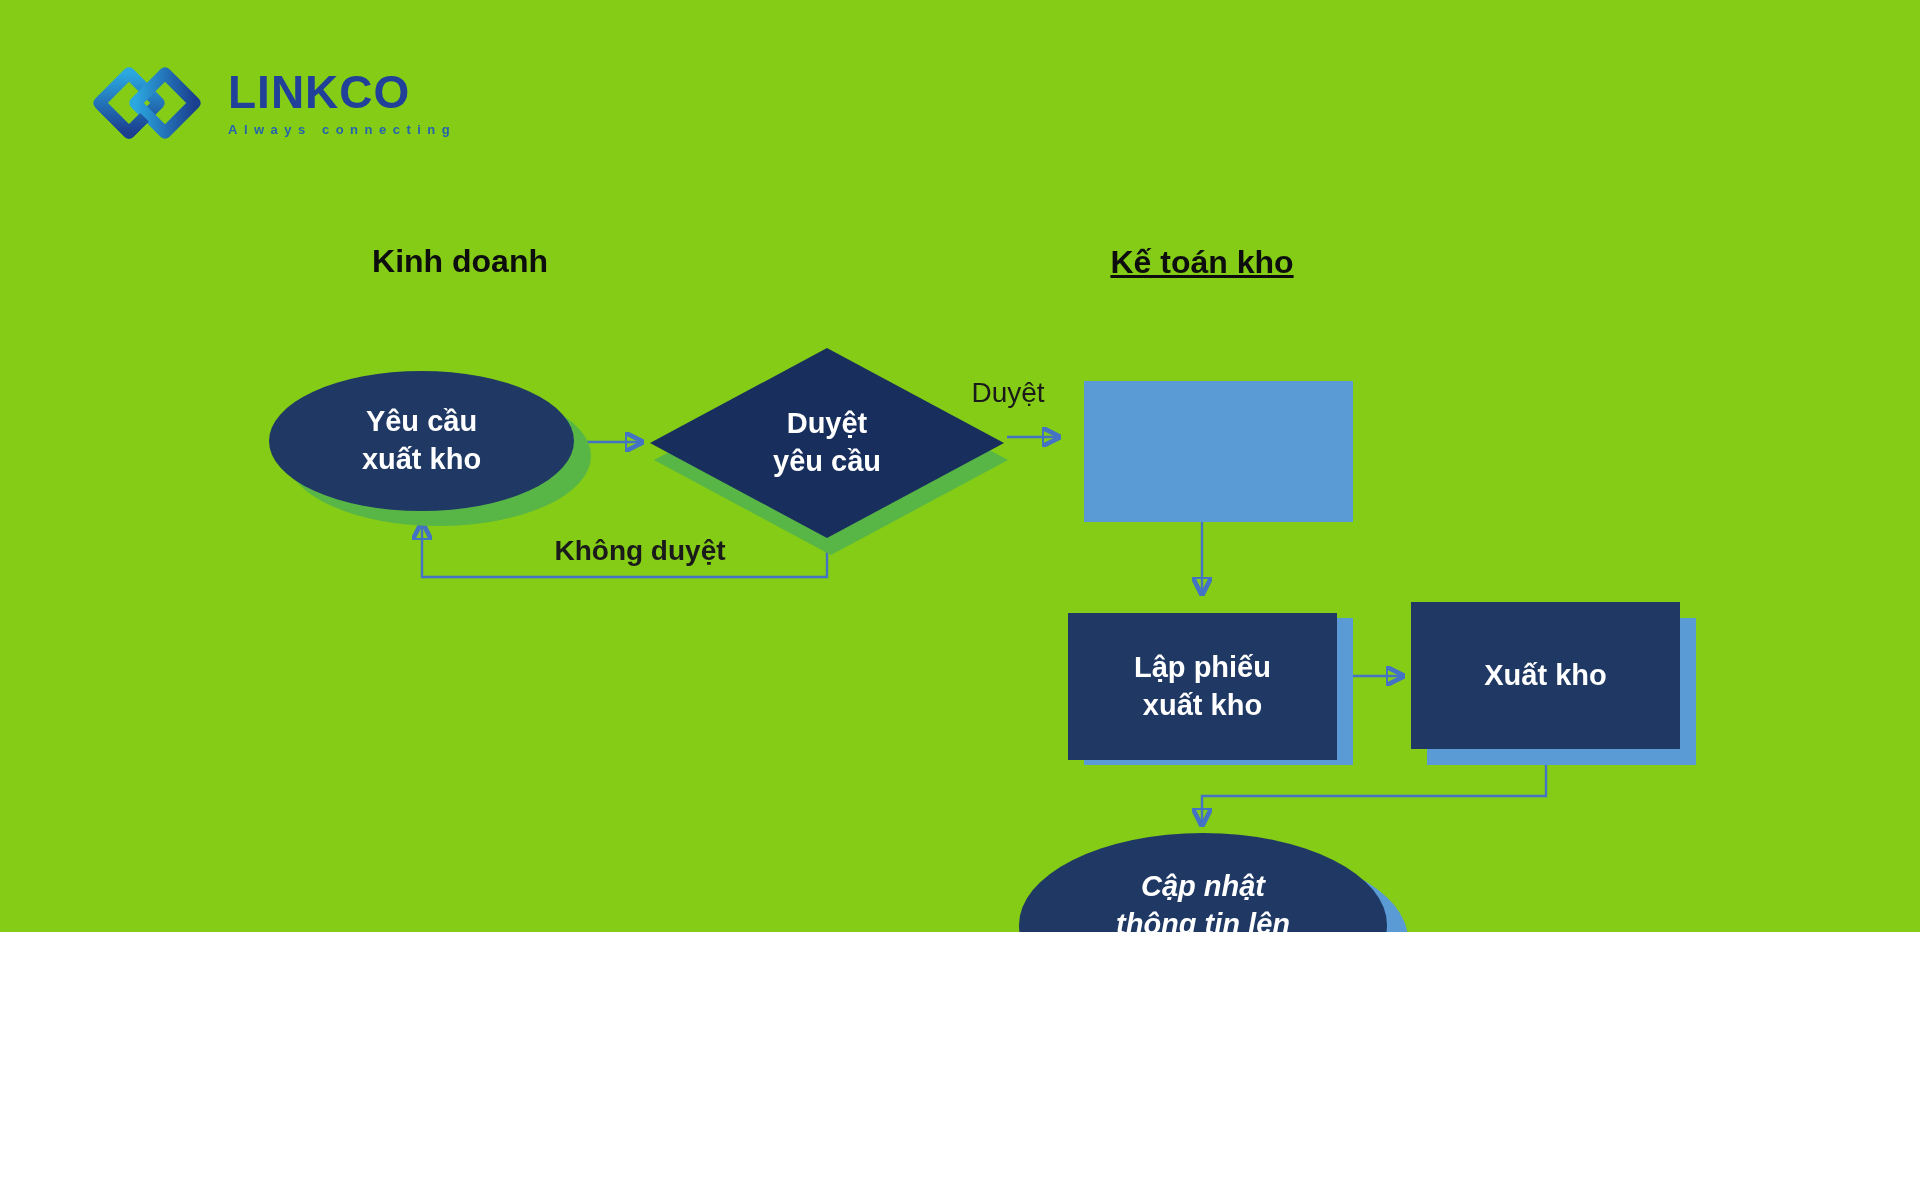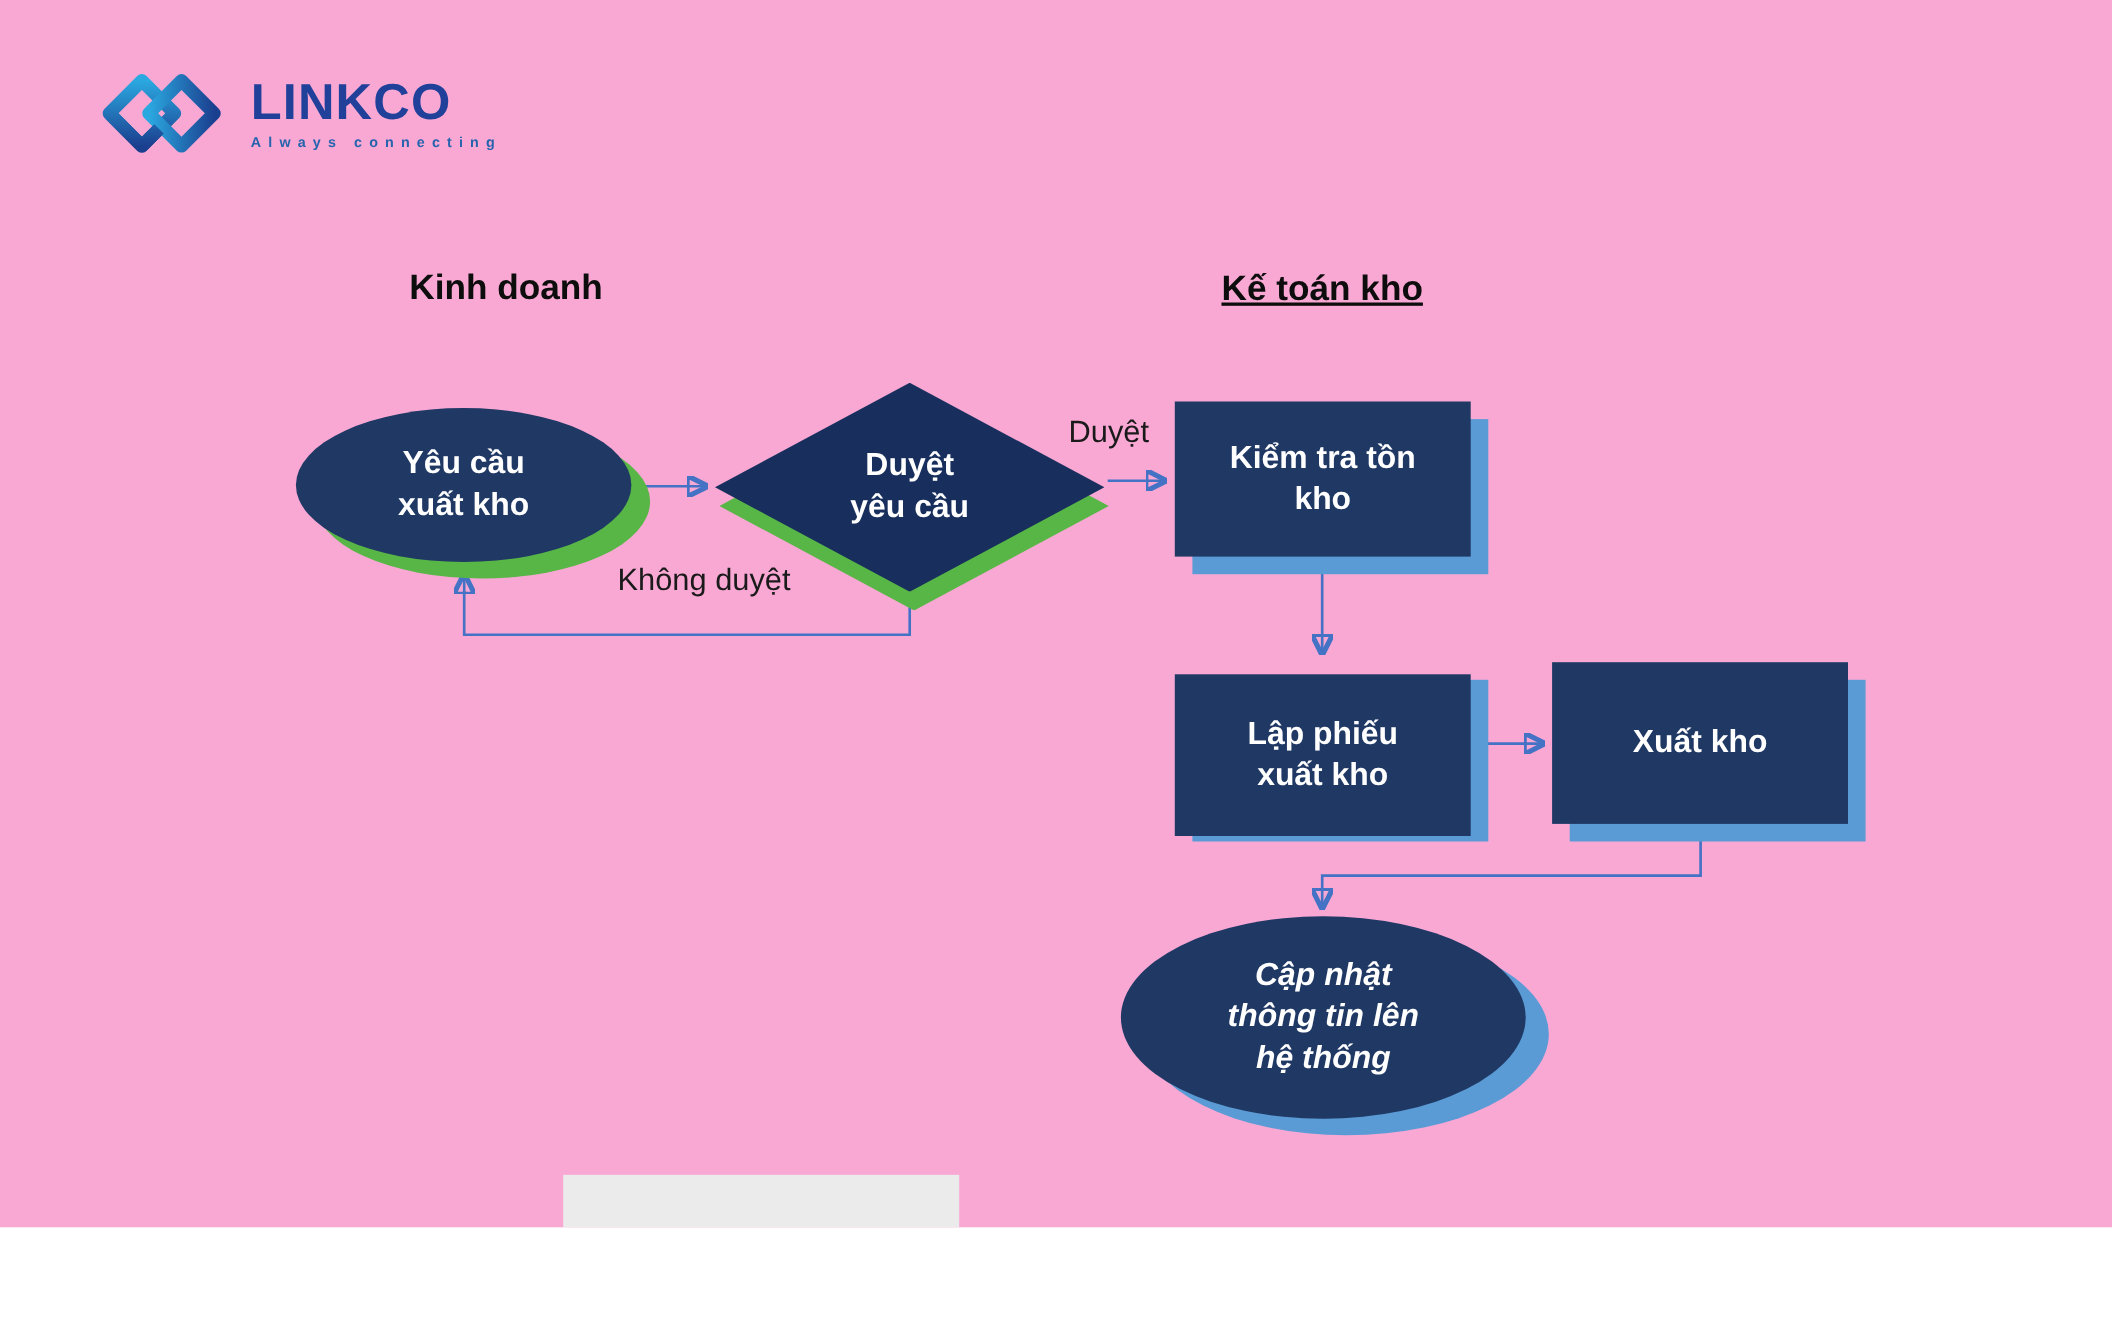--- a/index.html
+++ b/index.html
@@ -2,21 +2,21 @@
 <html style="--navy: #1f3864; --diamond-navy: #182f5d; --green-shadow: #58b647; --blue-shadow: #5b9bd5; --arrow: #4472c4; --logo-dark: #21409a; --logo-light: #2ba0dc; --header-text: #0d0d0d; --placeholder-gray: #ebebeb;"><head>
 <meta charset="utf-8">
 <style>
   :root{
     --navy:#1f3864; --diamond-navy:#182f5d; --green-shadow:#58b647;
     --blue-shadow:#5b9bd5; --arrow:#4472c4; --logo-dark:#21409a;
     --logo-light:#2ba0dc; --header-text:#0d0d0d; --placeholder-gray:#ebebeb;
   }
   *{box-sizing:border-box; margin:0; padding:0;}
   body{font-family:"Liberation Sans","DejaVu Sans",sans-serif; background:#fff;}
-  .canvas{position:relative; width:1920px; height:1116px; background:#f9a8d4; overflow:hidden;}
+  .canvas{position:relative; width:1920px; height:932px; background:#84cc16; overflow:hidden;}
 
   
   .logo{position:absolute; left:84px; top:58px; display:flex; align-items:center; gap:18px;}
   .logo-text .brand{font-size:46px; font-weight:700; letter-spacing:1px; color:var(--logo-dark); line-height:1;}
   .logo-text .tagline{font-size:13px; font-weight:600; letter-spacing:6.5px; color:#2563ad; margin-top:7px;}
 
   
   .lane-header{position:absolute; width:300px; text-align:center; font-size:32px; font-weight:700; color:var(--header-text);}
 
   
@@ -86,41 +86,37 @@
 xuất kho</span>
   </div>
 
   <div class="shadow diamond" style="left:654px; top:365px; width:354px; height:190px;"></div>
   <div class="node diamond" style="left:650px; top:348px; width:354px; height:190px;">
     <span>Duyệt
 yêu cầu</span>
   </div>
 
   <div class="shadow blue" style="left:1084px; top:381px; width:269px; height:141px;"></div>
-  <div class="node" style="left:1068px; top:365px; width:269px; height:141px;">
-    <span>Kiểm tra tồn
-kho</span>
-  </div>
 
   <div class="shadow blue" style="left:1084px; top:618px; width:269px; height:147px;"></div>
   <div class="node" style="left:1068px; top:613px; width:269px; height:147px;">
     <span>Lập phiếu
 xuất kho</span>
   </div>
 
   <div class="shadow blue" style="left:1427px; top:618px; width:269px; height:147px;"></div>
   <div class="node" style="left:1411px; top:602px; width:269px; height:147px;">
     <span>Xuất kho</span>
   </div>
 
   <div class="shadow blue ellipse" style="left:1040px; top:848px; width:368px; height:184px;"></div>
   <div class="node ellipse" style="left:1019px; top:833px; width:368px; height:184px;font-style:italic;">
     <span>Cập nhật
 thông tin lên
 hệ thống</span>
   </div>
 
   <div class="edge-label" style="left:928px; top:377px; width:160px;">Duyệt</div>
-  <div class="edge-label" style="left:500px; top:511px; width:280px;">Không duyệt</div>
+  <div class="edge-label" style="left:500px; top:535px; width:280px;font-weight:bold;">Không duyệt</div>
 
   <div class="gray-block"></div>
 
 </div>
 
 </body></html>

